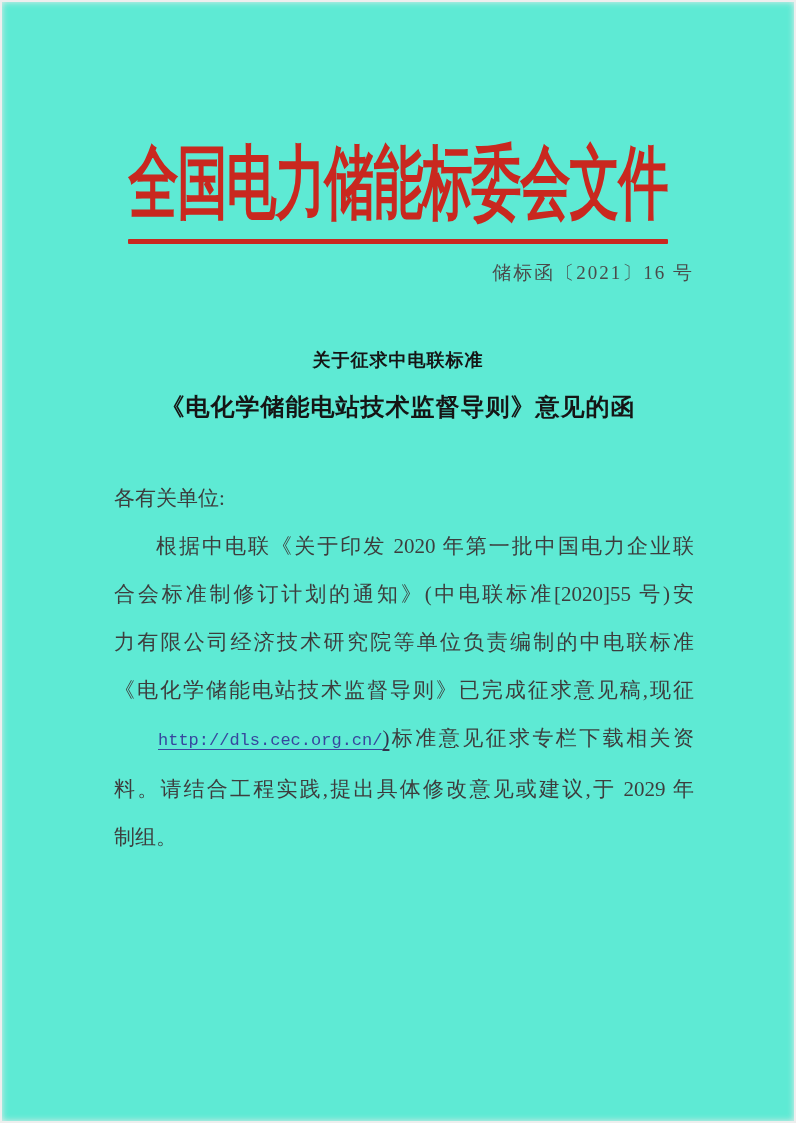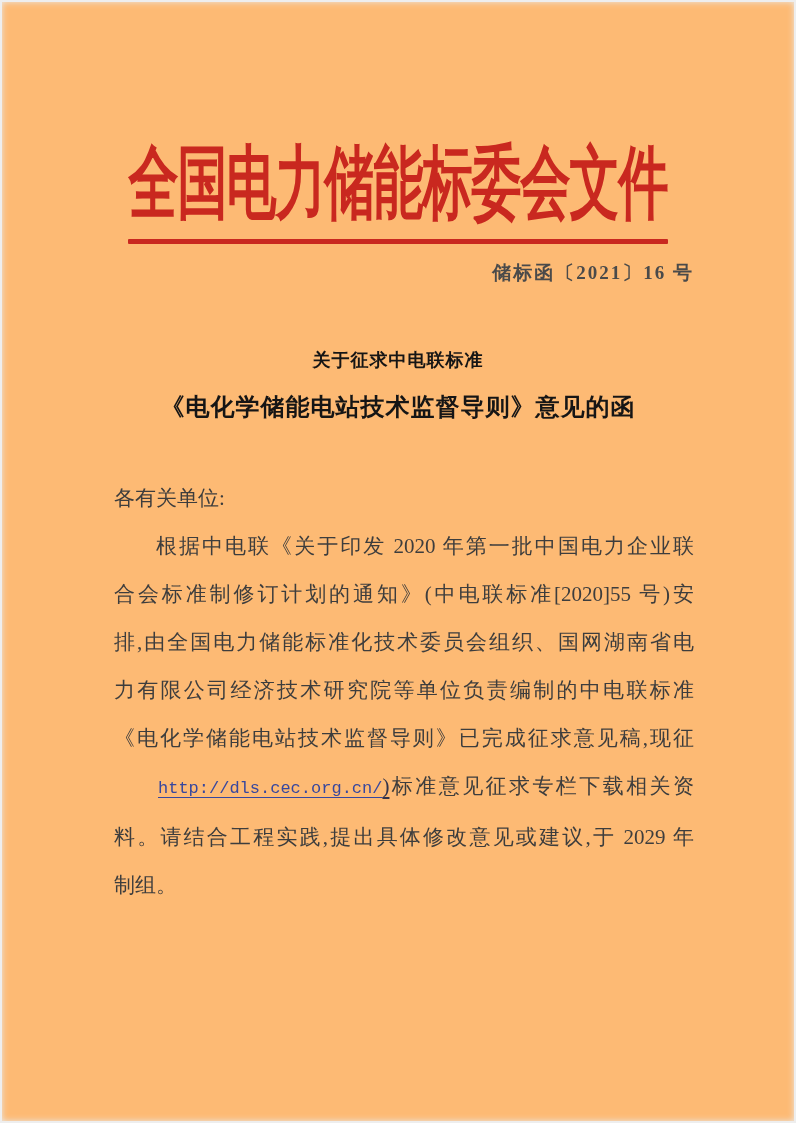--- a/index.html
+++ b/index.html
@@ -1,21 +1,21 @@
 <!DOCTYPE html>
 <html><head>
 <meta charset="utf-8">
 <style>
   html, body { margin: 0; padding: 0; background: #ffffff; }
   .page {
     position: relative;
     width: 796px;
     height: 1123px;
     margin: 0;
-    background: #fdba74;
+    background: #5eead4;
     box-sizing: border-box;
     border: 2px solid #eeeeee;
     box-shadow: inset 0 0 6px #e9e9e9;
     font-family: "Liberation Serif", "DejaVu Serif", serif;
     overflow: hidden;
   }
   .header-title {
     margin: 156px 0 0 0;
     text-align: center;
     font-size: 50px;
@@ -35,21 +35,20 @@
     border-radius: 1px;
   }
   .doc-number {
     width: 580px;
     margin: 15px 0 0 112px;
     text-align: right;
     font-size: 19px;
     line-height: 28px;
     letter-spacing: 2px;
     color: #4a4a4a;
-    font-weight: bold;
   }
   .subject {
     margin-top: 58px;
     text-align: center;
     font-family: "Liberation Sans", "DejaVu Sans", sans-serif;
     font-weight: 700;
     color: #151515;
   }
   .subject-line-1 { font-size: 18px; line-height: 30px; letter-spacing: 1px; }
   .subject-line-2 { font-size: 24px; line-height: 30px; margin-top: 17px; letter-spacing: 1px; text-align: center; }
@@ -97,21 +96,20 @@
   <div class="subject">
     <div class="subject-line-1">关于征求中电联标准</div>
     <div class="subject-line-2">《电化学储能电站技术监督导则》意见的函</div>
   </div>
 
   <div class="body-block">
     <div class="salutation">各有关单位:</div>
     <div>
         <div class="body-line indent">根据中电联《关于印发 2020 年第一批中国电力企业联</div>
         <div class="body-line">合会标准制修订计划的通知》(中电联标准[2020]55 号)安</div>
-        <div class="body-line">排,由全国电力储能标准化技术委员会组织、国网湖南省电</div>
         <div class="body-line">力有限公司经济技术研究院等单位负责编制的中电联标准</div>
         <div class="body-line">《电化学储能电站技术监督导则》已完成征求意见稿,现征</div>
         <div class="body-line"><a href="#" class="seg-link">http://dls.cec.org.cn/</a><span class="seg-link-suffix">)</span><span class="seg-plain">标准意见征求专栏下载相关资</span></div>
         <div class="body-line">料。请结合工程实践,提出具体修改意见或建议,于 2029 年</div>
         <div class="body-line last">制组。</div>
       </div>
   </div>
 
 </div>
 

